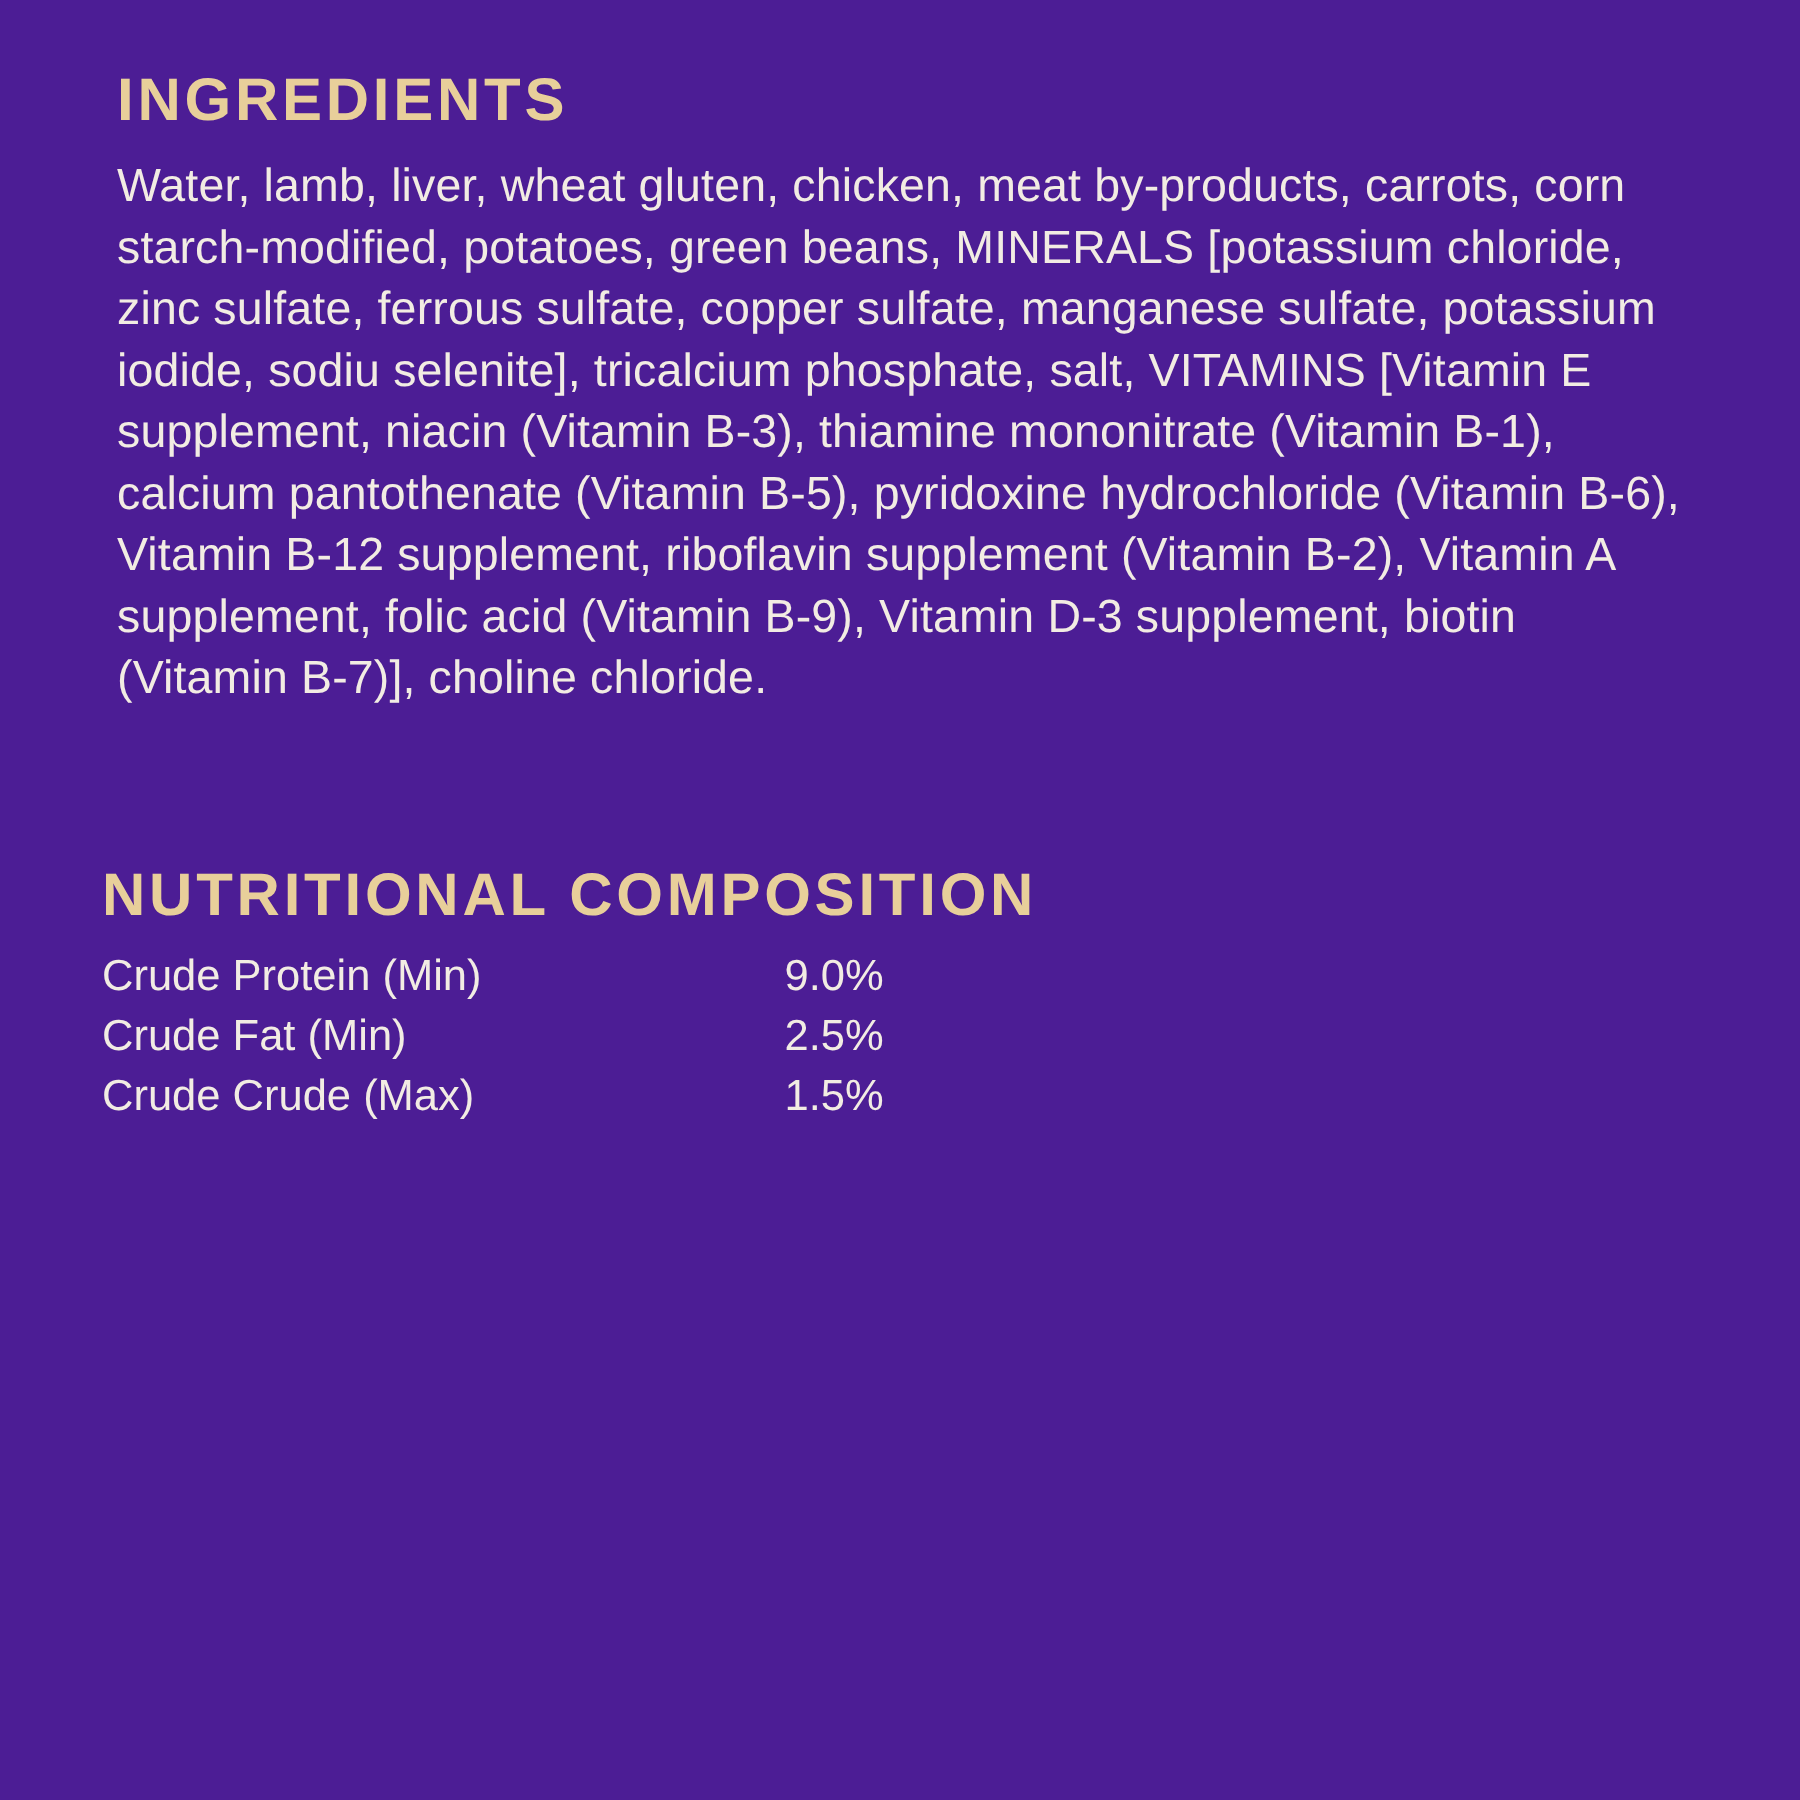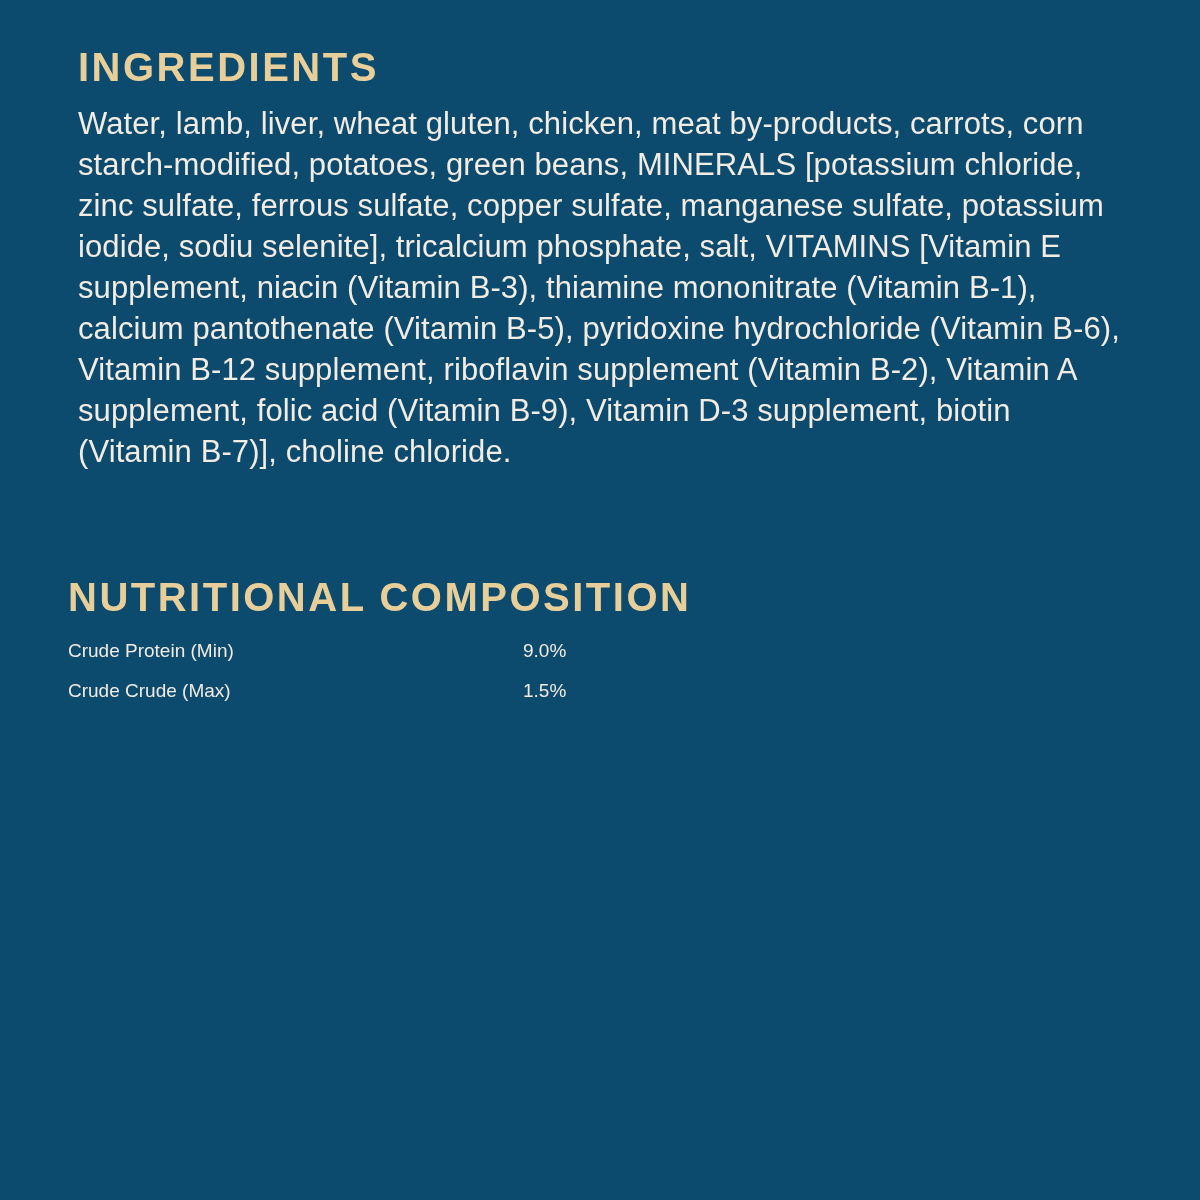--- a/index.html
+++ b/index.html
@@ -12,21 +12,21 @@
     background: #1b1714;
     font-family: "Liberation Sans", sans-serif;
     overflow: hidden;
   }
   .panel {
     position: absolute;
     left: 0;
     top: 0;
     width: 1200px;
     height: 1200px;
-    background: #0c4a6e;
+    background: #4c1d95;
     box-sizing: border-box;
     padding: 45px 78px;
   }
   .section {
     margin: 0;
   }
   .section-title {
     color: #e8cf9a;
     font-size: 40px;
     font-weight: bold;
@@ -56,21 +56,21 @@
   }
   #nutrition-section .section-title {
     margin-bottom: 12px;
   }
   table.nutrition-table {
     border-collapse: collapse;
     width: 560px;
   }
   table.nutrition-table td {
     color: #f2ece3;
-    font-size: 19px;
+    font-size: 29px;
     line-height: 40px;
     padding: 0;
     vertical-align: top;
     white-space: nowrap;
   }
   td.nutrient-name {
     width: 455px;
   }
   td.nutrient-value {
     text-align: left;
@@ -88,20 +88,24 @@
 
   <div class="section" id="nutrition-section">
     <h2 class="section-title">NUTRITIONAL COMPOSITION</h2>
     <table class="nutrition-table">
       <tbody>
         <tr>
           <td class="nutrient-name">Crude Protein (Min)</td>
           <td class="nutrient-value">9.0%</td>
         </tr>
         <tr>
+          <td class="nutrient-name">Crude Fat (Min)</td>
+          <td class="nutrient-value">2.5%</td>
+        </tr>
+        <tr>
           <td class="nutrient-name">Crude Crude (Max)</td>
           <td class="nutrient-value">1.5%</td>
         </tr>
       </tbody>
     </table>
   </div>
 
 </div>
 
 </body></html>

